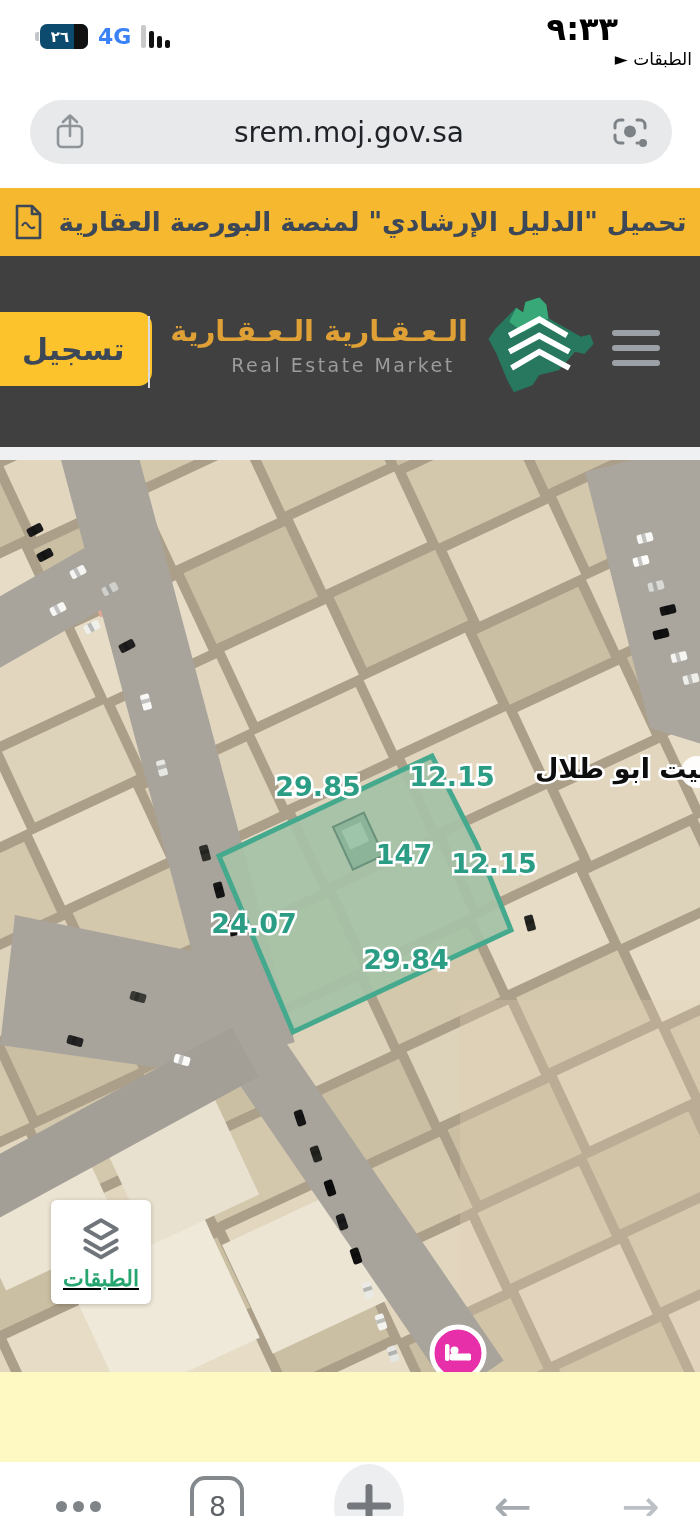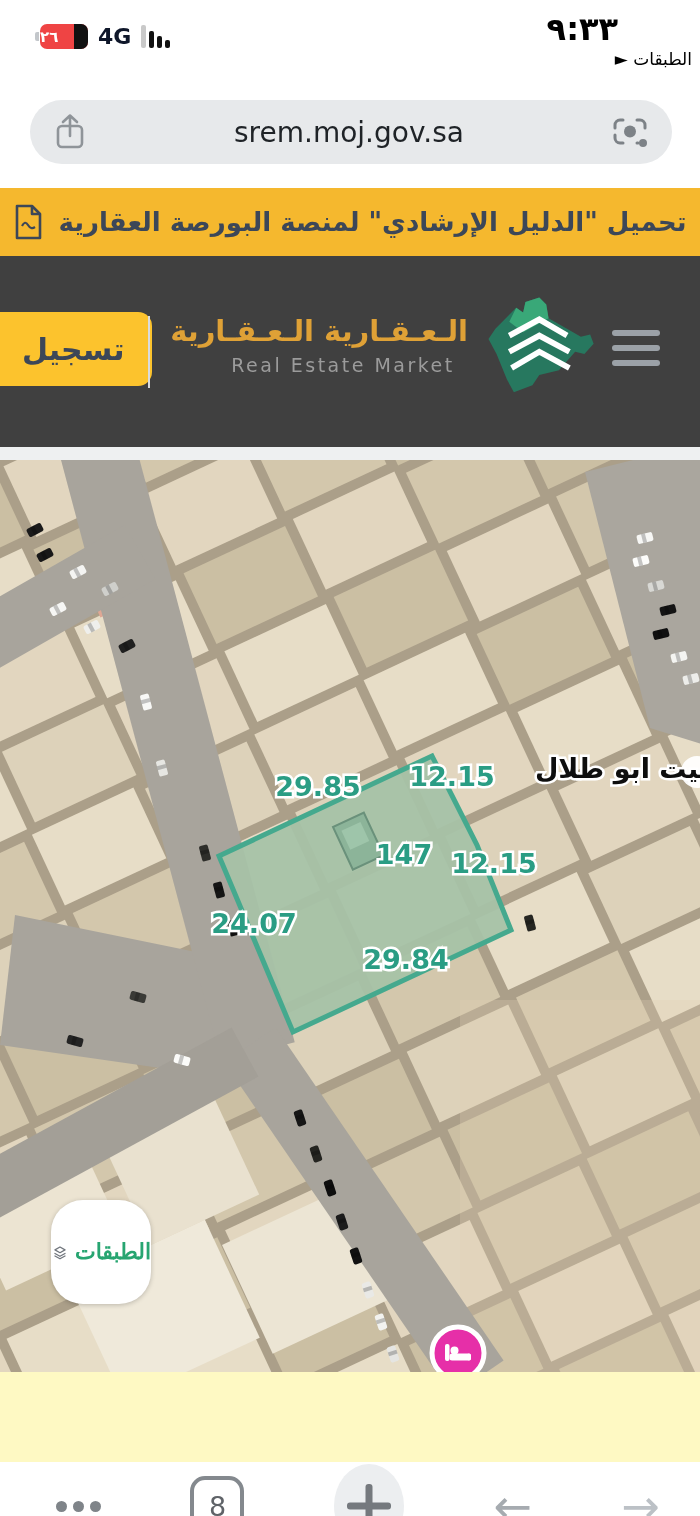--- a/index.html
+++ b/index.html
@@ -2,25 +2,25 @@
 <html lang="ar"><head>
 <meta charset="utf-8">
 <style>
   * { margin:0; padding:0; box-sizing:border-box; }
   body { font-family:"DejaVu Sans","Liberation Sans",sans-serif; background:#fff; }
   .phone { position:relative; width:700px; height:1516px; background:#fff; overflow:hidden; margin:0 auto; }
 
   
   .status-bar { position:relative; height:88px; background:#fff; }
   .sb-left { position:absolute; left:40px; top:24px; display:flex; align-items:center; gap:10px; }
-  .battery { position:relative; width:48px; height:25px; background:#ef4444; border-radius:7px; display:flex; align-items:center; }
+  .battery { position:relative; width:48px; height:25px; background:#0c4a6e; border-radius:7px; display:flex; align-items:center; justify-content:center; }
   .battery::before { content:""; position:absolute; left:-5px; top:8px; width:4px; height:9px; background:#c3c7cb; border-radius:2px 0 0 2px; }
   .battery-fill { position:absolute; right:0; top:0; width:30%; height:100%; background:#111; border-radius:0 7px 7px 0; }
   .battery-num { position:relative; z-index:2; color:#fff; font-size:15px; font-weight:bold; letter-spacing:-1px; padding-right:8px; }
-  .net-4g { font-size:22px; font-weight:bold; color:#0f172a; }
+  .net-4g { font-size:22px; font-weight:bold; color:#3b82f6; }
   .signal { display:flex; align-items:flex-end; gap:3px; height:23px; }
   .signal i { display:block; width:5px; border-radius:2px; background:#111; }
   .signal .s1 { height:23px; background:#c9c9c9; }
   .signal .s2 { height:17px; } .signal .s3 { height:12px; } .signal .s4 { height:8px; }
   .sb-right { position:absolute; right:8px; top:12px; text-align:right; }
   .sb-time { font-size:32px; font-weight:bold; color:#000; margin-right:74px; line-height:1.1; }
   .sb-return { font-size:17px; color:#000; margin-top:2px; }
 
   
   .url-section { position:relative; height:100px; background:#fff; }
@@ -39,21 +39,21 @@
   .brand-ar { font-size:29px; font-weight:bold; color:#dfa136; direction:rtl; white-space:nowrap; }
   .brand-en { font-size:19px; color:#9b9b9b; letter-spacing:2.5px; margin-top:6px; white-space:nowrap; }
   .saudi-logo { position:absolute; left:478px; top:38px; }
   .hamburger { position:absolute; left:612px; top:74px; width:50px; cursor:pointer; background:none; border:none; }
   .hamburger i { display:block; width:48px; height:6px; background:#9ba1a7; border-radius:3px; margin-bottom:9px; }
   .header-bottom-strip { position:absolute; bottom:0; left:0; width:100%; height:13px; background:#eef0f1; }
 
   
   .map-wrap { position:relative; width:700px; height:1002px; background:#fef9c3; }
   .map-wrap svg { display:block; }
-  .layers-btn { position:absolute; left:51px; top:740px; width:100px; height:104px; background:#fff; border:none; border-radius:32px; box-shadow:0 1px 5px rgba(0,0,0,.22); display:flex; align-items:center; justify-content:center; gap:6px; cursor:pointer; }
+  .layers-btn { position:absolute; left:51px; top:740px; width:100px; height:104px; background:#fff; border:none; border-radius:6px; box-shadow:0 1px 5px rgba(0,0,0,.22); display:flex; flex-direction:column; align-items:center; justify-content:center; gap:6px; cursor:pointer;text-decoration:underline; }
   .layers-label { font-size:22px; font-weight:bold; color:#27a571; font-family:inherit; }
 
   
   .toolbar { position:relative; height:88px; background:#fff; display:flex; align-items:center; justify-content:space-between; padding:0 40px 0 56px; }
   .tb-dots { display:flex; gap:6px; cursor:pointer; }
   .tb-dots i { width:11px; height:11px; border-radius:50%; background:#7f8489; }
   .tab-btn { width:54px; height:60px; border:4px solid #84898e; border-radius:15px; background:#fff; font-family:inherit; font-size:27px; color:#5f6368; display:flex; align-items:center; justify-content:center; cursor:pointer; }
   .plus-btn { position:relative; width:70px; height:84px; border:none; border-radius:50%; background:#eceef0; cursor:pointer; }
   .plus-btn::before, .plus-btn::after { content:""; position:absolute; background:#75797e; border-radius:3px; }
   .plus-btn::before { left:50%; top:50%; width:44px; height:7px; transform:translate(-50%,-50%); }

